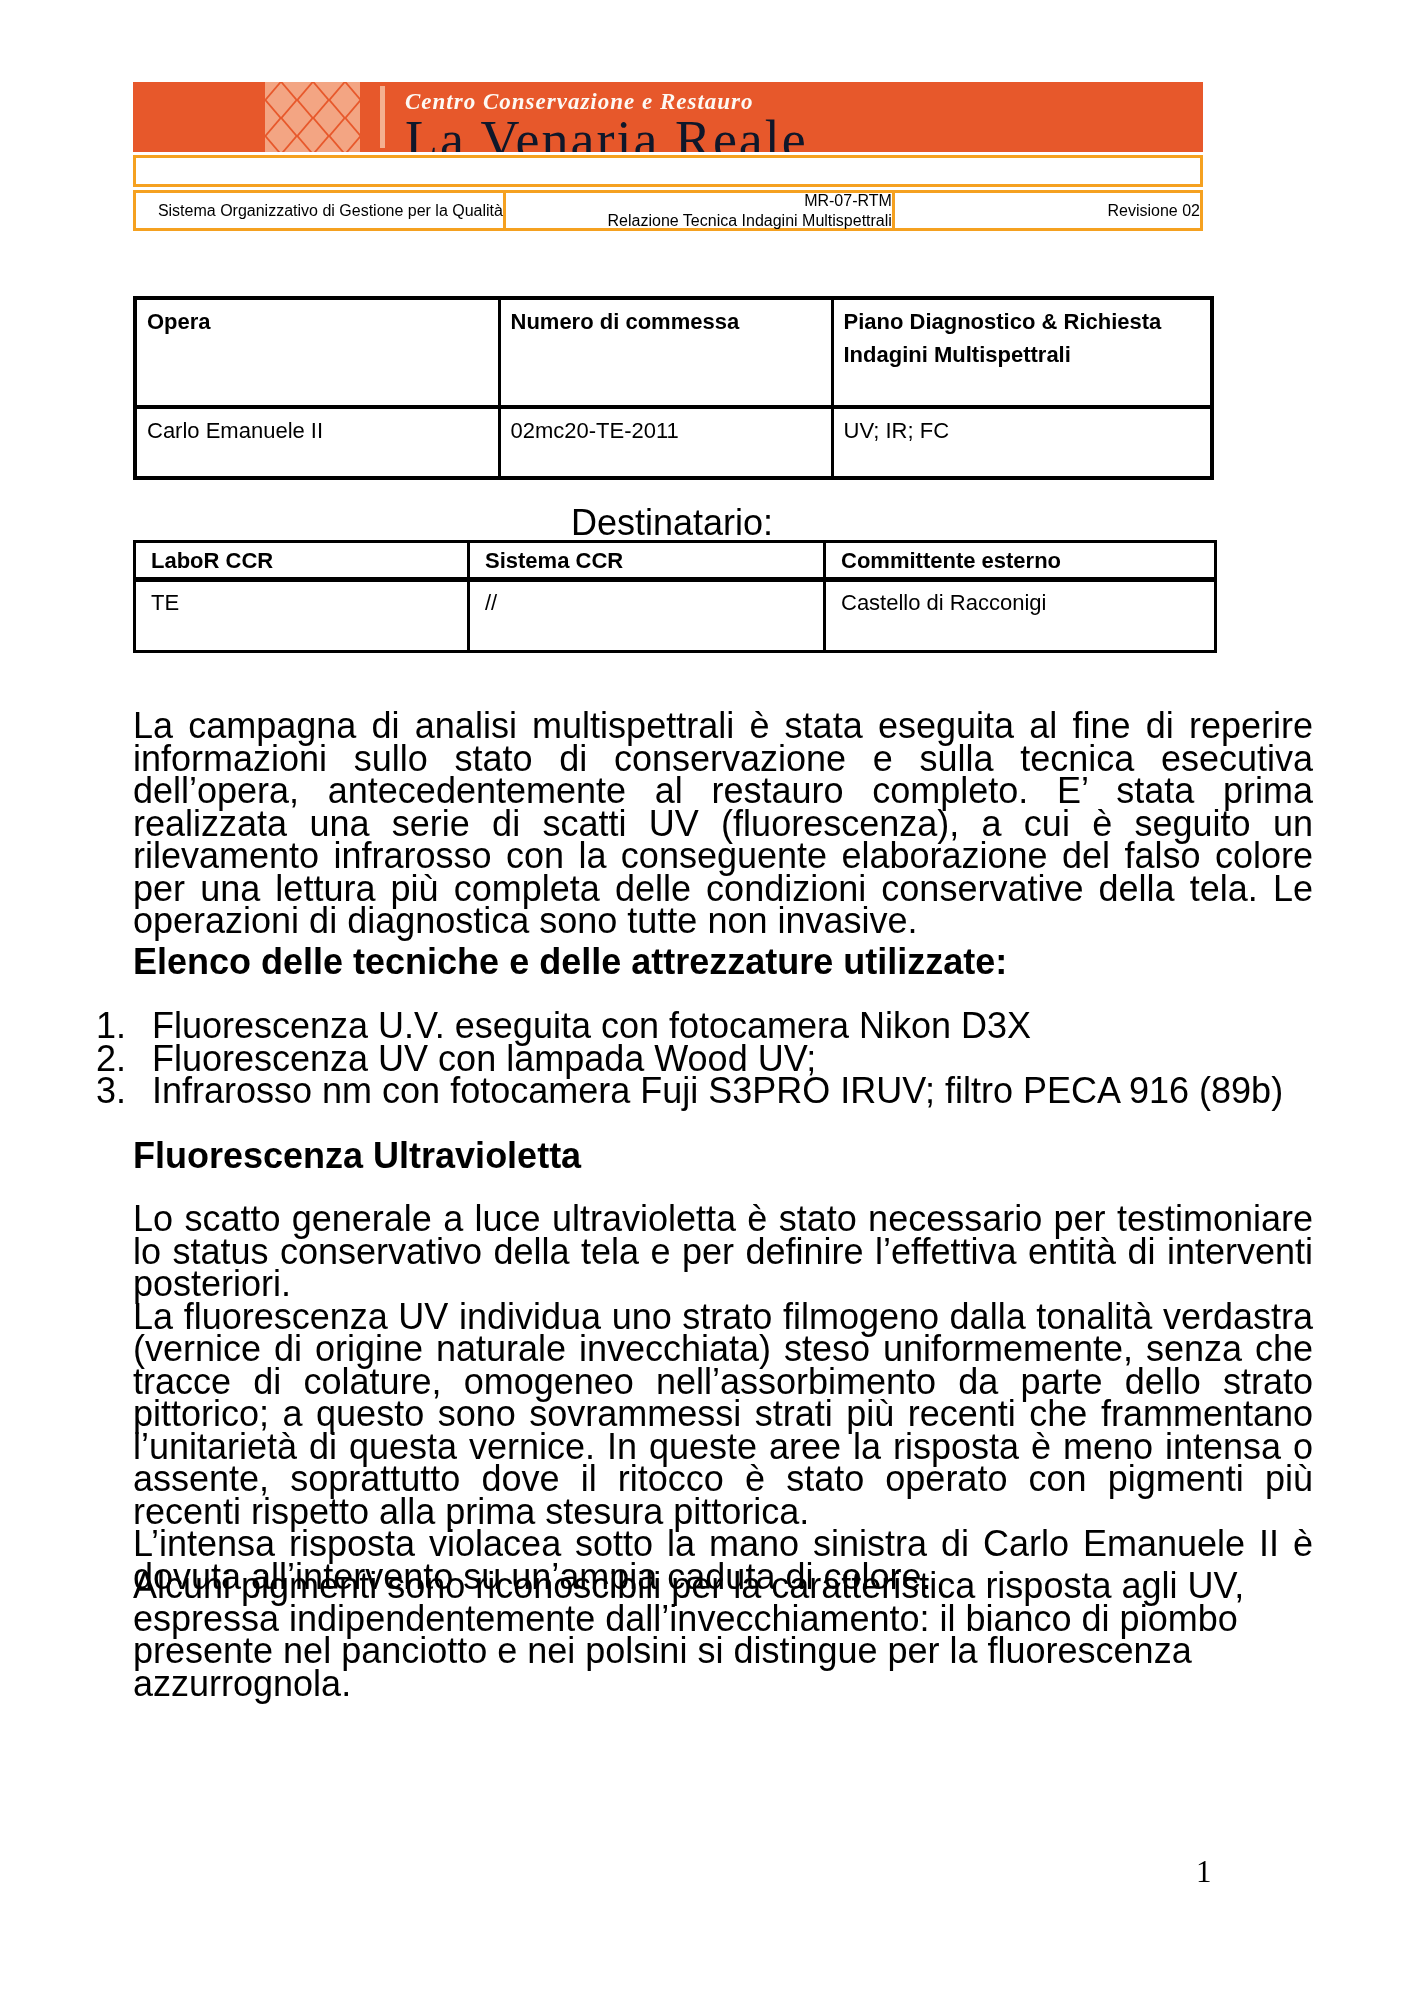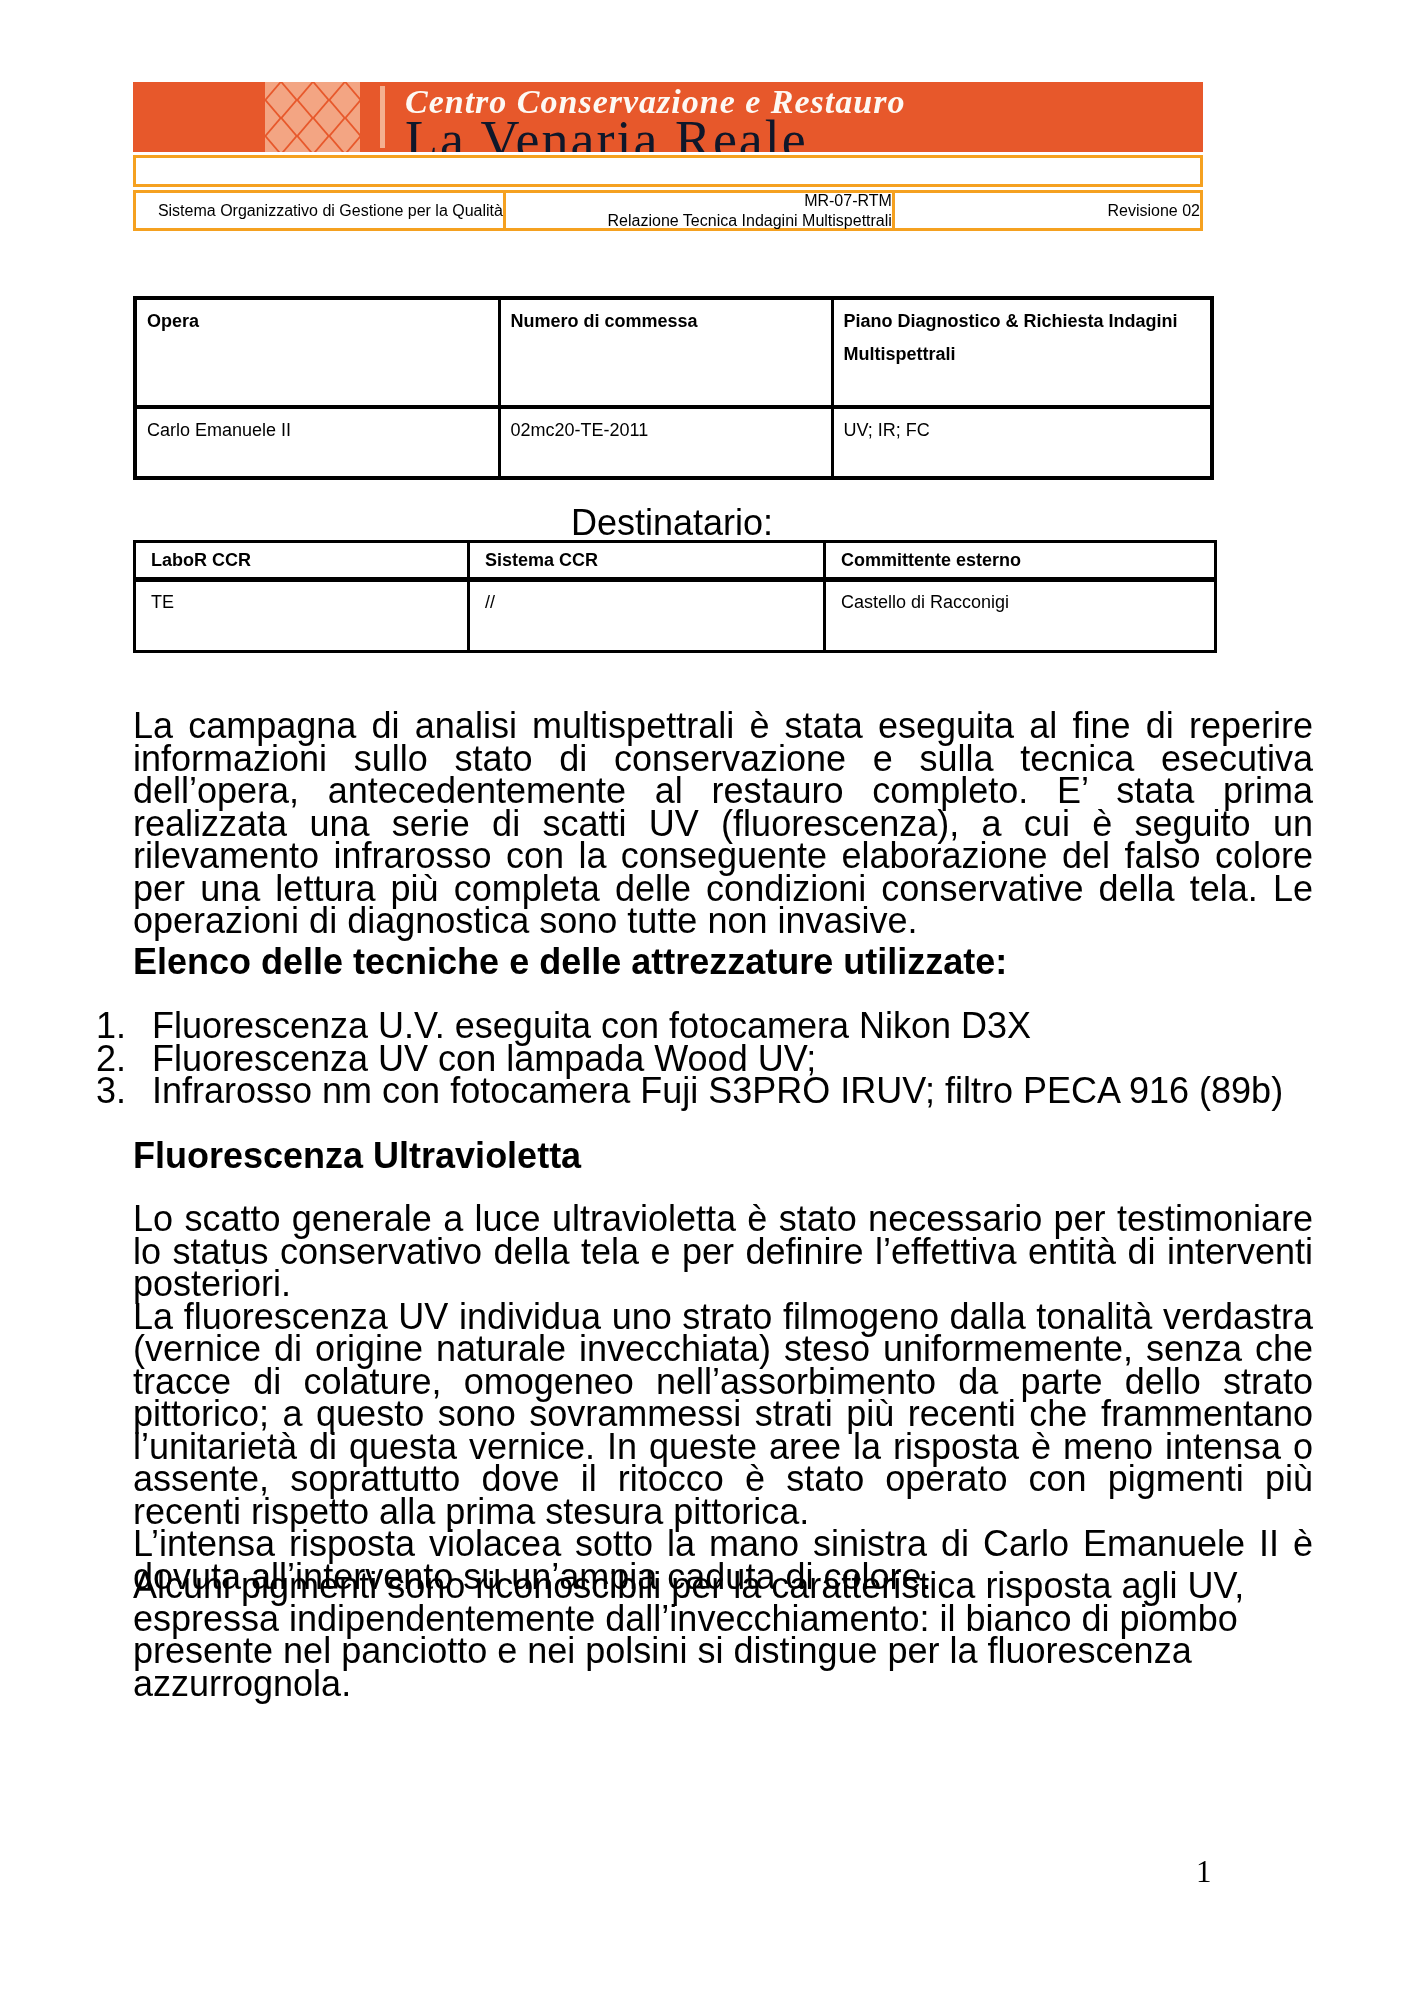--- a/index.html
+++ b/index.html
@@ -16,21 +16,21 @@
   .banner{
     position:absolute;top:82px;left:133px;width:1070px;height:70px;
     background:#E7582B;overflow:hidden;
   }
   .banner .diamonds{position:absolute;left:132px;top:0;}
   .banner .sep{position:absolute;left:247px;top:4px;width:5px;height:62px;background:#F4B090;}
   .brand{position:absolute;left:272px;top:4px;white-space:nowrap;}
   .brand-line1{
     font-family:"Liberation Serif","DejaVu Serif",serif;
     font-style:italic;font-weight:bold;
-    font-size:34px;line-height:32px;color:#FDF9F4;letter-spacing:1px;
+    font-size:23px;line-height:32px;color:#FDF9F4;letter-spacing:1px;
   }
   .brand-line2{
     font-family:"Liberation Serif","DejaVu Serif",serif;
     font-size:54px;line-height:44px;color:#0f172a;letter-spacing:2px;
   }
   
   .amber-empty-row{
     position:absolute;top:155px;left:133px;width:1064px;height:26px;
     border:3px solid #F5A120;background:#fff;
   }
@@ -45,21 +45,21 @@
     text-align:right;box-sizing:border-box;
   }
   .amber-cell + .amber-cell{margin-left:-3px;}
   .ac1{width:374px;}
   .ac2{width:393px;}
   .ac3{width:312px;}
   
   table.doc{border-collapse:collapse;table-layout:fixed;}
   table.doc td{
     border:3px solid #000;
-    font-size:18px;line-height:33px;
+    font-size:22px;line-height:33px;
     padding:5px 10px 0 10px;
     vertical-align:top;overflow:hidden;
   }
   table.doc .hd{font-weight:bold;}
   #opera-table{position:absolute;top:296px;left:133px;width:1077px;border:4px solid #000;}
   #opera-table td{height:100px;}
   #opera-table tr.datarow td{height:62px;border-top:4px solid #000;}
   #dest-label{
     position:absolute;top:502px;left:133px;width:1078px;
     text-align:center;font-size:36px;

